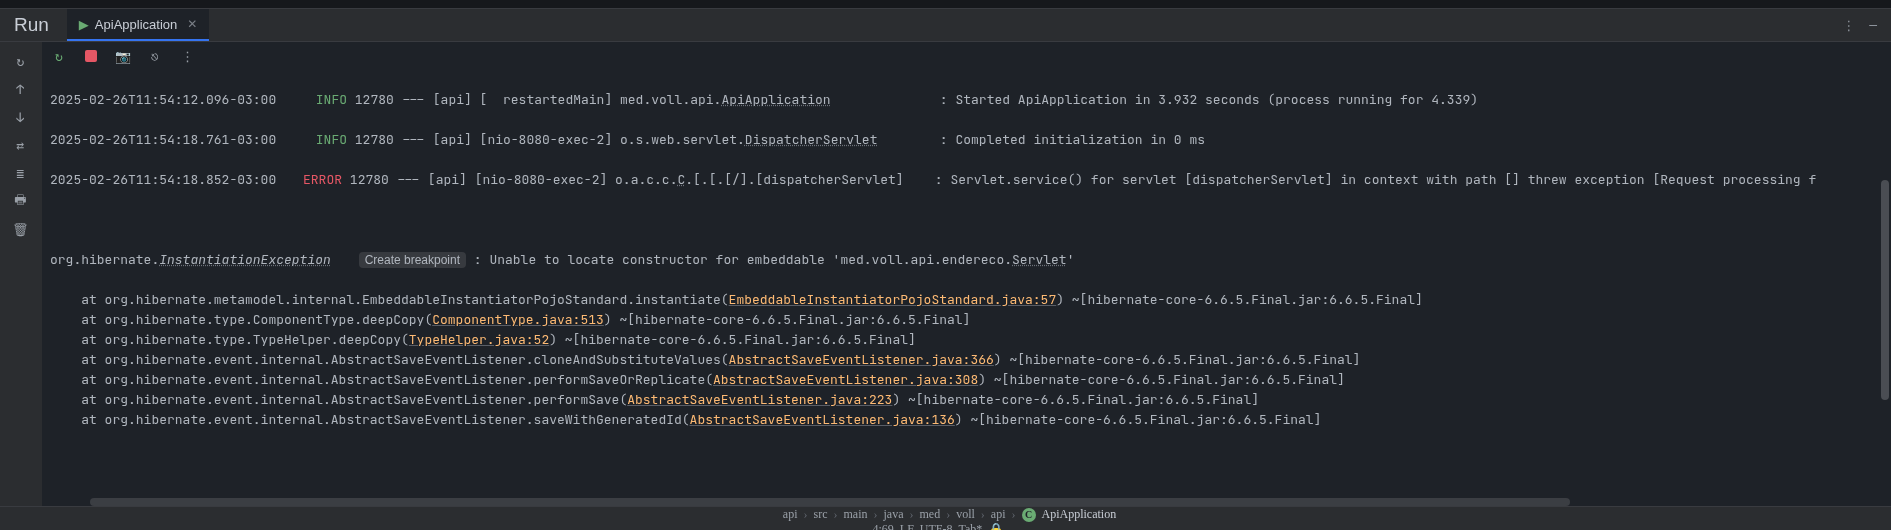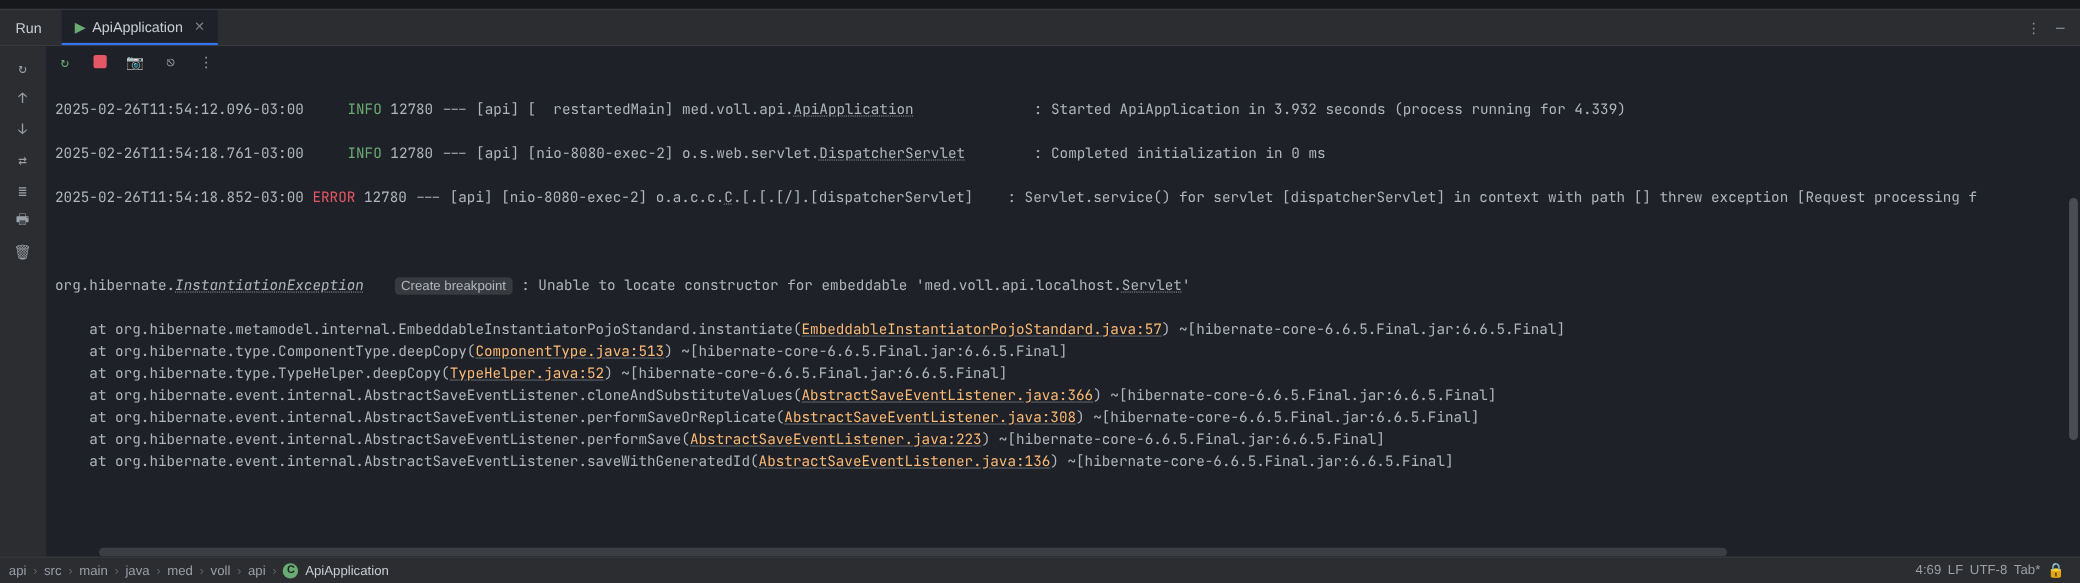--- a/index.html
+++ b/index.html
@@ -21,21 +21,21 @@
     border-top: 1px solid #393b40;
     border-bottom: 1px solid #393b40;
     display: flex;
     align-items: stretch;
   }
   .run-label {
     display: flex; align-items: center;
     padding: 0 18px 0 14px;
     color: #c9ced6;
     font-family: -apple-system, "Segoe UI", sans-serif;
-    font-size: 13px;
+    font-size: 19px;
   }
   .tab {
     display: flex; align-items: center; gap: 6px;
     padding: 0 12px;
     background: #1e2228;
     color: #c9ced6;
     font-family: -apple-system, "Segoe UI", sans-serif;
     border-bottom: 2px solid #3574f0;
     position: relative;
   }
@@ -64,33 +64,33 @@
   }
   .toolbar-row .icon { width: 18px; display:flex; justify-content:center; }
   .kebab { letter-spacing: -1px; }
   .console {
     flex: 1; overflow: hidden; padding-left: 8px;
     font-size: 13px; line-height: 20px; white-space: pre;
     position: relative;
   }
   .line { white-space: pre; }
   .info { color: #6aab73; margin-left: 24px; }
-  .error { color: #e55765; }
+  .error { color: #e55765; margin-left: 19px; }
   .link { color: #fdba74; text-decoration: underline; text-decoration-color: #5a5e66; }
   .underdash { text-decoration: underline; text-decoration-style: dotted; text-decoration-color: #6e737b; }
   .hint {
     background: #373a3f; color: #b0b6be; padding: 1px 6px; border-radius: 4px;
     font-family: -apple-system, "Segoe UI", sans-serif; font-size: 12px; margin-left: 20px;
   }
   .excName { color: #b0b6be; text-decoration: underline dotted #6e737b; font-style: italic; }
   .footer {
     height: 24px; background: #2b2d30; border-top: 1px solid #393b40;
     display: flex; align-items: center;
-    font-family: Liberation Sans, sans-serif;
-    font-size: 12px; color: #9aa0a8;
+    font-family: Liberation Serif, serif;
+    font-size: 12px; color: #9aa0a8; flex-direction: column;
   }
   .crumbs { display: flex; align-items: center; gap: 6px; padding-left: 8px; }
   .crumb { color: #9aa0a8; }
   .crumb.last { color: #c9ced6; }
   .chev { color: #5f646c; }
   .green-c { background:#6aab73; color:#1e2228; width:14px; height:14px; border-radius:50%; display:inline-flex; align-items:center; justify-content:center; font-size:10px; font-weight:bold; }
   .footer .spacer { flex: 1; }
   .status-right { display:flex; gap:6px; padding-right:14px; }
   .lock { font-size: 13px; }
   .scrollbar-v { position: absolute; right: 2px; top: 110px; width: 8px; height: 220px; background: #4a4d53; border-radius: 4px; }
@@ -135,21 +135,21 @@
       <span class="icon">📷</span>
       <span class="icon">⎋</span>
       <span class="icon kebab">⋮</span>
     </div>
 
     <div class="console">
 <div class="line"><span>2025-02-26T11:54:12.096-03:00</span>  <span class="info">INFO</span><span> 12780 --- [api] [  restartedMain] med.voll.api.</span><span class="underdash">ApiApplication</span><span>              : Started ApiApplication in 3.932 seconds (process running for 4.339)</span></div>
 <div class="line"><span>2025-02-26T11:54:18.761-03:00</span>  <span class="info">INFO</span><span> 12780 --- [api] [nio-8080-exec-2] o.s.web.servlet.</span><span class="underdash">DispatcherServlet</span><span>        : Completed initialization in 0 ms</span></div>
 <div class="line"><span>2025-02-26T11:54:18.852-03:00</span> <span class="error">ERROR</span><span> 12780 --- [api] [nio-8080-exec-2] o.a.c.c.</span><span class="underdash">C</span><span>.[.[.[/].[dispatcherServlet]</span><span>    : Servlet.service() for servlet [dispatcherServlet] in context with path [] threw exception [Request processing f</span></div>
 <div class="line">&nbsp;</div>
-<div class="line"><span>org.hibernate.</span><span class="excName">InstantiationException</span> <span class="hint">Create breakpoint</span><span> : Unable to locate constructor for embeddable 'med.voll.api.localhost.</span><span class="underdash">Servlet</span><span>'</span></div>
+<div class="line"><span>org.hibernate.</span><span class="excName">InstantiationException</span> <span class="hint">Create breakpoint</span><span> : Unable to locate constructor for embeddable 'med.voll.api.endereco.</span><span class="underdash">Servlet</span><span>'</span></div>
 <div id="stack-container"><div class="line"><span>    at org.hibernate.metamodel.internal.EmbeddableInstantiatorPojoStandard.instantiate(</span><span class="link">EmbeddableInstantiatorPojoStandard.java:57</span><span>) ~[hibernate-core-6.6.5.Final.jar:6.6.5.Final]</span></div><div class="line"><span>    at org.hibernate.type.ComponentType.deepCopy(</span><span class="link">ComponentType.java:513</span><span>) ~[hibernate-core-6.6.5.Final.jar:6.6.5.Final]</span></div><div class="line"><span>    at org.hibernate.type.TypeHelper.deepCopy(</span><span class="link">TypeHelper.java:52</span><span>) ~[hibernate-core-6.6.5.Final.jar:6.6.5.Final]</span></div><div class="line"><span>    at org.hibernate.event.internal.AbstractSaveEventListener.cloneAndSubstituteValues(</span><span class="link">AbstractSaveEventListener.java:366</span><span>) ~[hibernate-core-6.6.5.Final.jar:6.6.5.Final]</span></div><div class="line"><span>    at org.hibernate.event.internal.AbstractSaveEventListener.performSaveOrReplicate(</span><span class="link">AbstractSaveEventListener.java:308</span><span>) ~[hibernate-core-6.6.5.Final.jar:6.6.5.Final]</span></div><div class="line"><span>    at org.hibernate.event.internal.AbstractSaveEventListener.performSave(</span><span class="link">AbstractSaveEventListener.java:223</span><span>) ~[hibernate-core-6.6.5.Final.jar:6.6.5.Final]</span></div><div class="line"><span>    at org.hibernate.event.internal.AbstractSaveEventListener.saveWithGeneratedId(</span><span class="link">AbstractSaveEventListener.java:136</span><span>) ~[hibernate-core-6.6.5.Final.jar:6.6.5.Final]</span></div></div>
       <div class="scrollbar-v"></div>
       <div class="scrollbar-h"></div>
     </div>
   </div>
 </div>
 
 <div class="footer">
   <div class="crumbs" id="crumbs">
       <span class="crumb">api</span>

